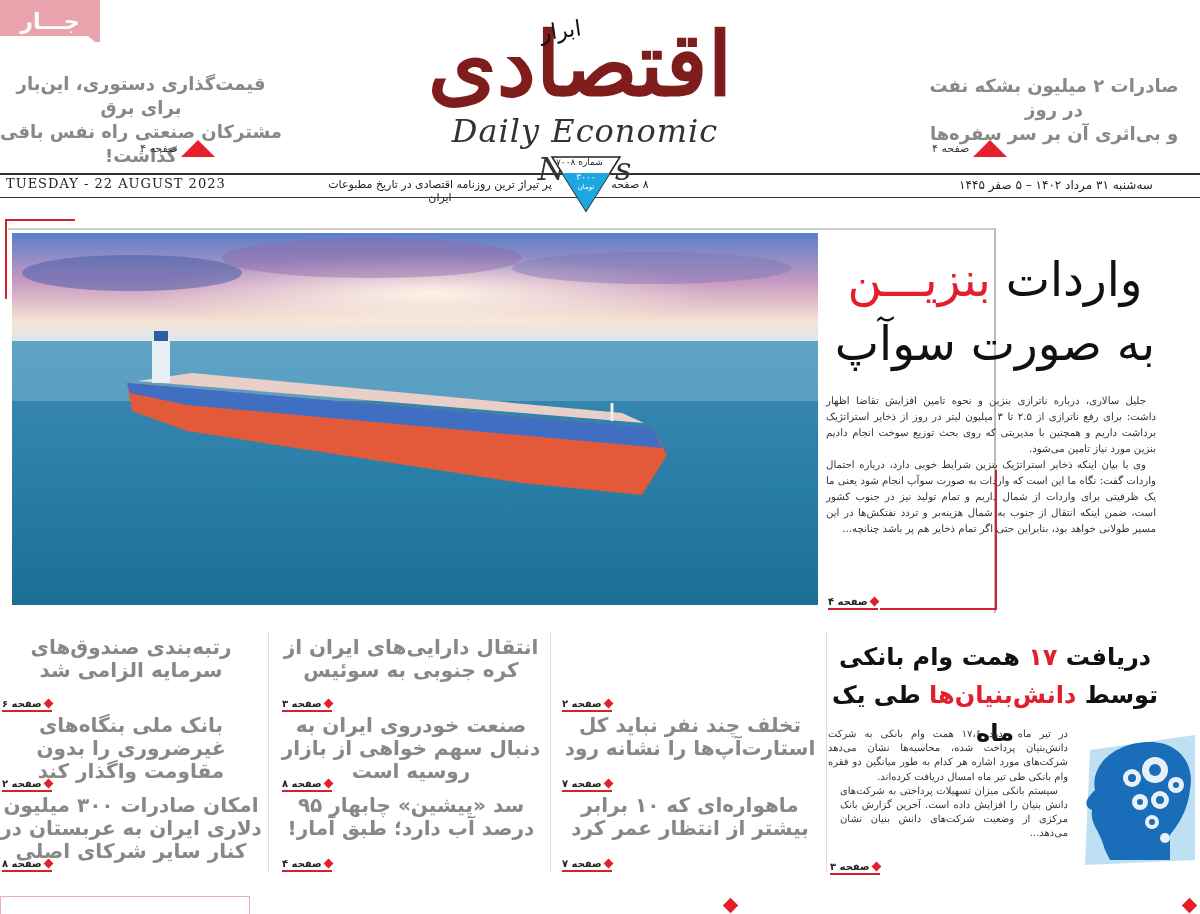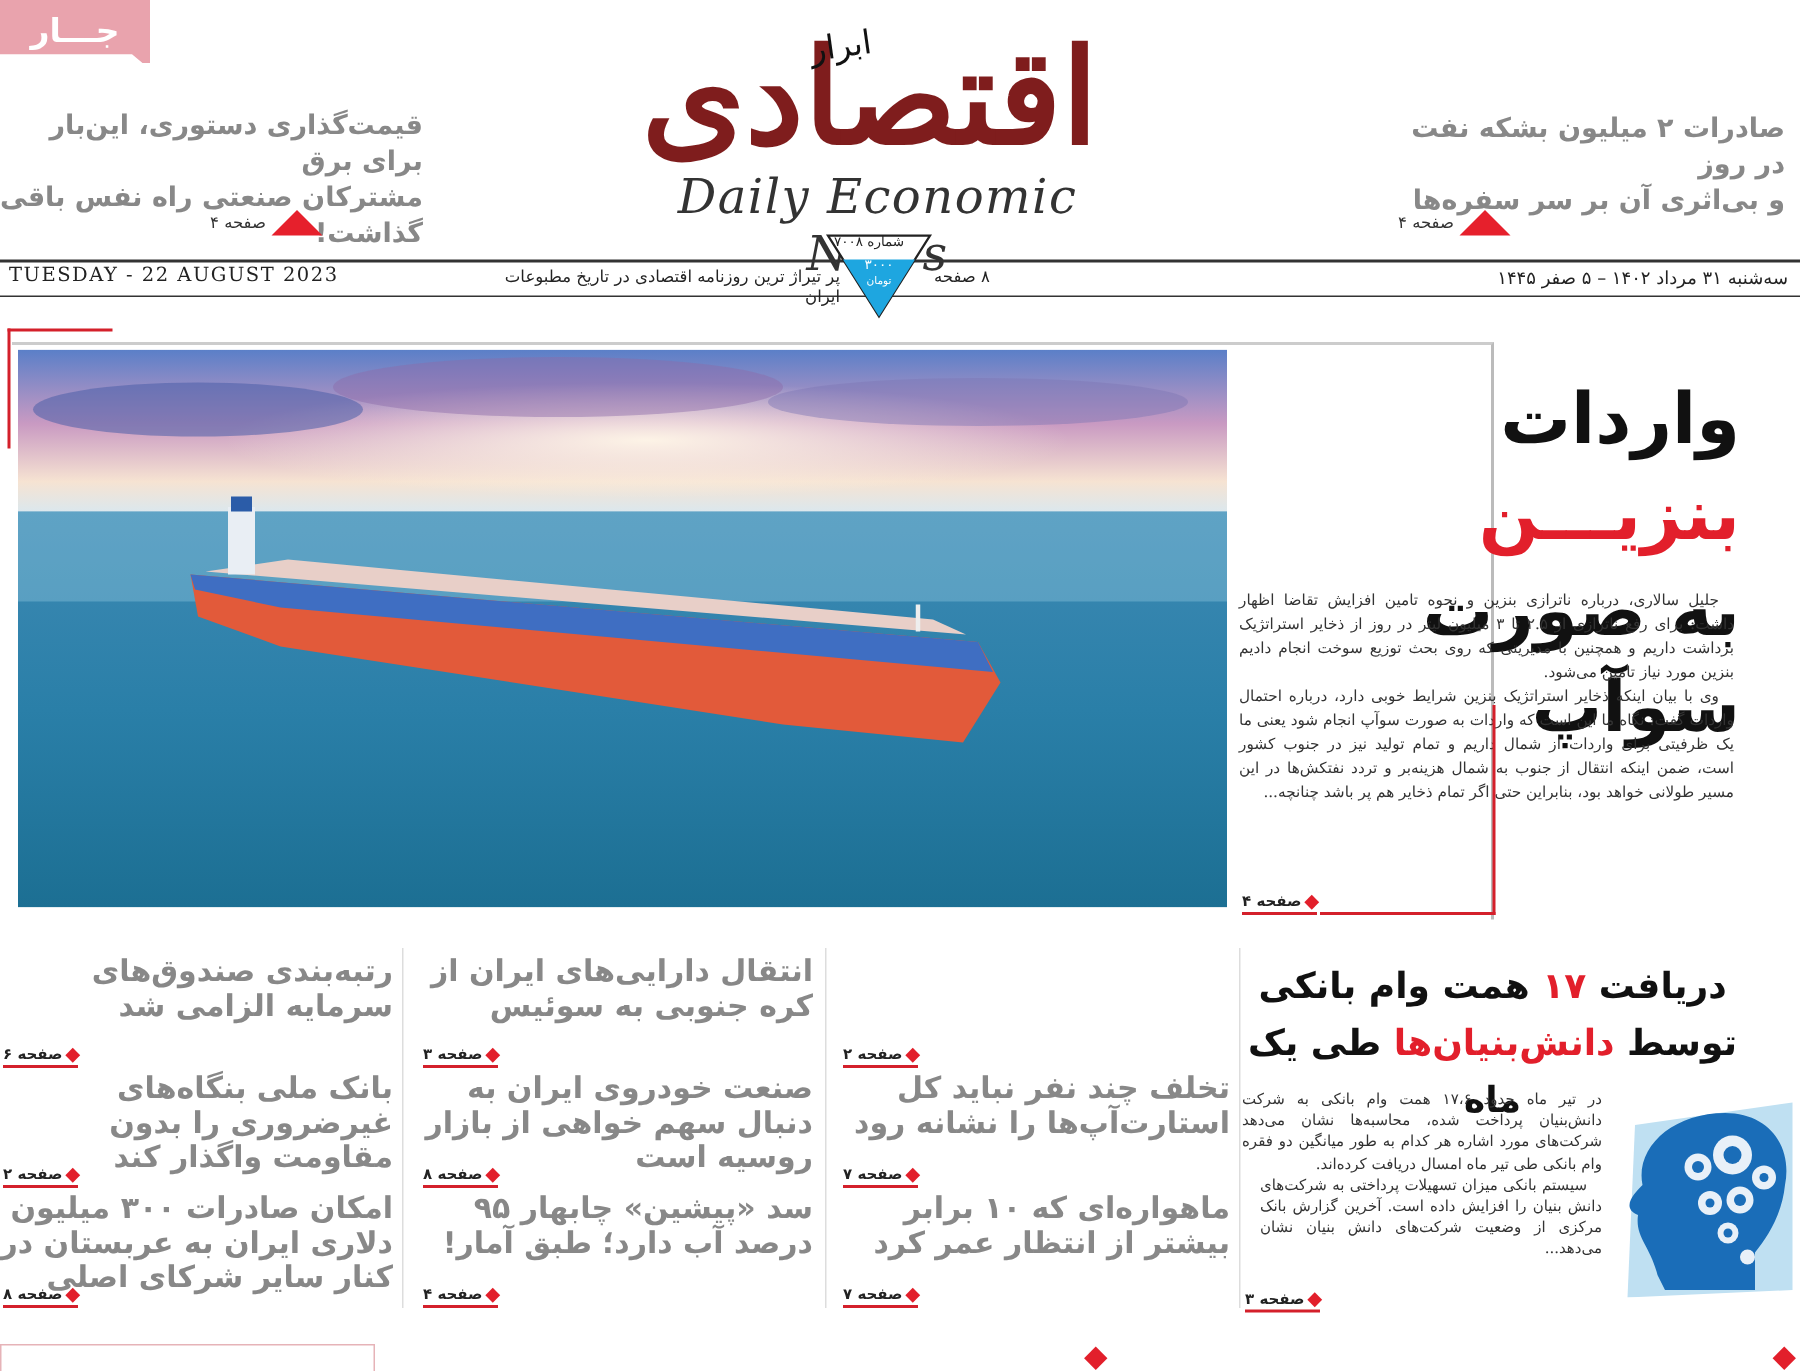--- a/index.html
+++ b/index.html
@@ -1,18 +1,18 @@
 <!DOCTYPE html>
 <html><head>
 <meta charset="utf-8">
 <style>
   * { box-sizing: border-box; margin: 0; padding: 0; }
   html, body { width: 1200px; height: 914px; overflow: hidden; background: #ffffff; }
   body { position: relative; font-family: "DejaVu Sans", sans-serif; color: #222; }
-  .rtl { direction: rtl; text-align: right; }
+  .rtl { direction: rtl; text-align: center; }
   .abs { position: absolute; }
 
   
   .jar-badge { left: 0; top: 0; width: 100px; height: 42px; background: #e9a3ad; color: #fff; font-weight: bold; font-size: 22px; display: flex; align-items: center; justify-content: center; clip-path: polygon(0 0, 100% 0, 100% 100%, 95% 100%, 88% 86%, 0 86%, 0 0); letter-spacing: 2px; }
 
   
   .teaser { font-weight: bold; color: #888; font-size: 18px; line-height: 24px; }
   .teaser-left { left: 0; top: 72px; width: 282px; }
   .teaser-right { left: 918px; top: 74px; width: 272px; }
   .page-ref-top { font-size: 11px; color: #333; display: flex; align-items: center; gap: 4px; direction: rtl; }
@@ -31,21 +31,21 @@
   .info-date-fa { left: 920px; top: 178px; width: 272px; font-size: 12px; }
   .issue-tri { left: 550px; top: 155px; width: 72px; height: 58px; }
   .issue-label { left: 556px; top: 157px; width: 60px; font-size: 9px; text-align: left; }
   .price { left: 567px; top: 172px; width: 38px; text-align: center; font-size: 9px; color: #fff; line-height: 10px; }
 
   
   .lead-frame { left: 8px; top: 228px; width: 988px; height: 385px; border-top: 2px solid #ccc; border-right: 2px solid #bbb; }
   .lead-red-corner-h { left: 5px; top: 219px; width: 70px; height: 2px; background: #d4202b; }
   .lead-red-corner-v { left: 5px; top: 219px; width: 2px; height: 80px; background: #d4202b; }
   .lead-image { left: 12px; top: 233px; width: 806px; height: 372px; overflow: hidden; }
-  .lead-title { left: 830px; top: 248px; width: 330px; font-size: 47px; font-weight: bold; line-height: 64px; color: #111; }
+  .lead-title { left: 830px; top: 248px; width: 330px; font-size: 47px; font-weight: normal; line-height: 64px; color: #111; }
   .red { color: #e21f2b; }
   .lead-body { left: 826px; top: 393px; width: 330px; font-family: "DejaVu Serif", serif; font-size: 10.2px; line-height: 16px; color: #333; text-align: justify; }
   .lead-red-bracket-v { left: 995px; top: 470px; width: 2px; height: 140px; background: #d4202b; }
   .lead-red-bracket-h { left: 880px; top: 608px; width: 117px; height: 2px; background: #d4202b; }
 
   .page-ref { font-size: 10px; font-weight: bold; color: #222; display: inline-flex; align-items: center; gap: 3px; direction: rtl; border-bottom: 2px solid #d4202b; padding-bottom: 1px; }
   .diamond { width: 7px; height: 7px; background: #e21f2b; transform: rotate(45deg); display: inline-block; }
 
   
   .story2-title { left: 830px; top: 638px; width: 330px; font-size: 24px; font-weight: bold; line-height: 38px; color: #111; text-align: center; }

